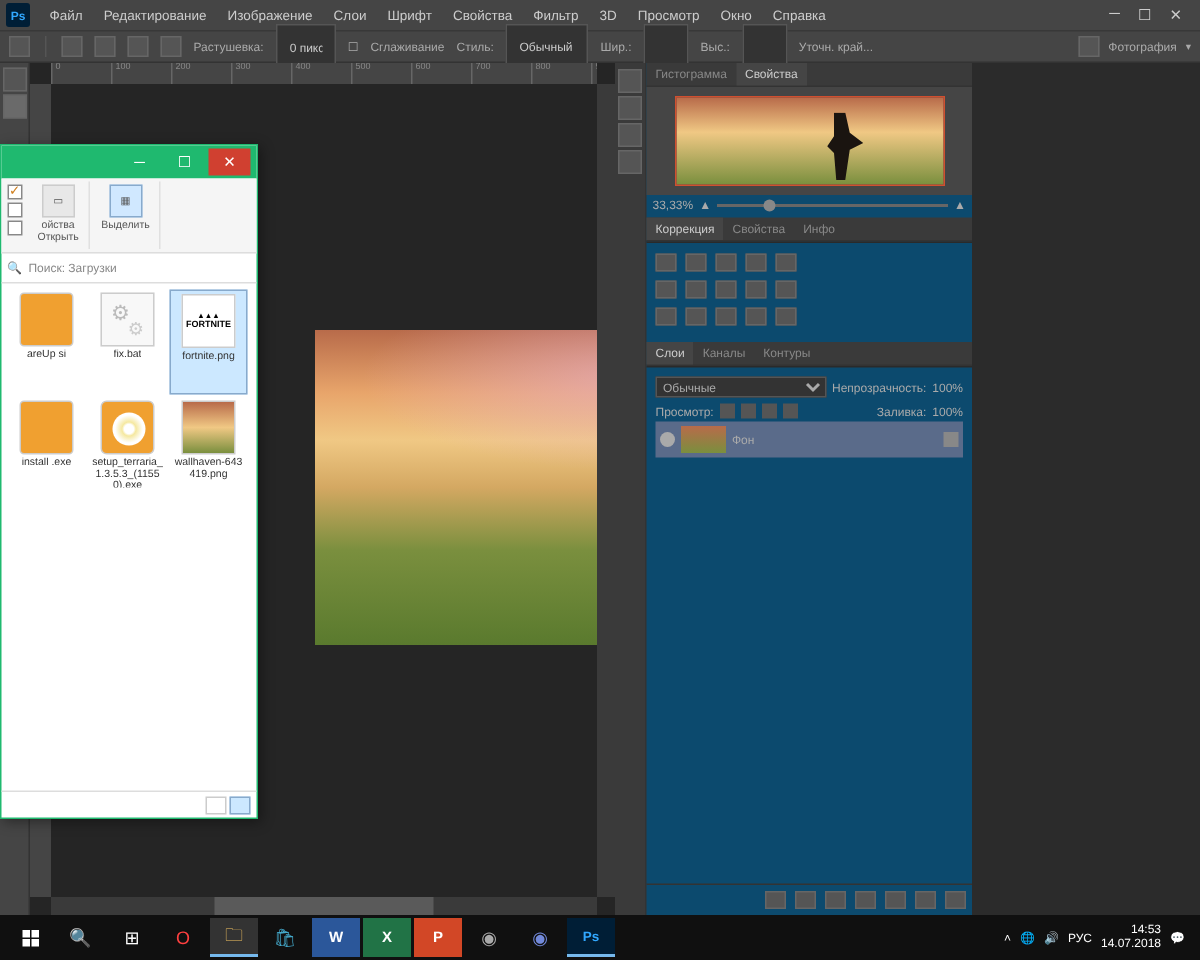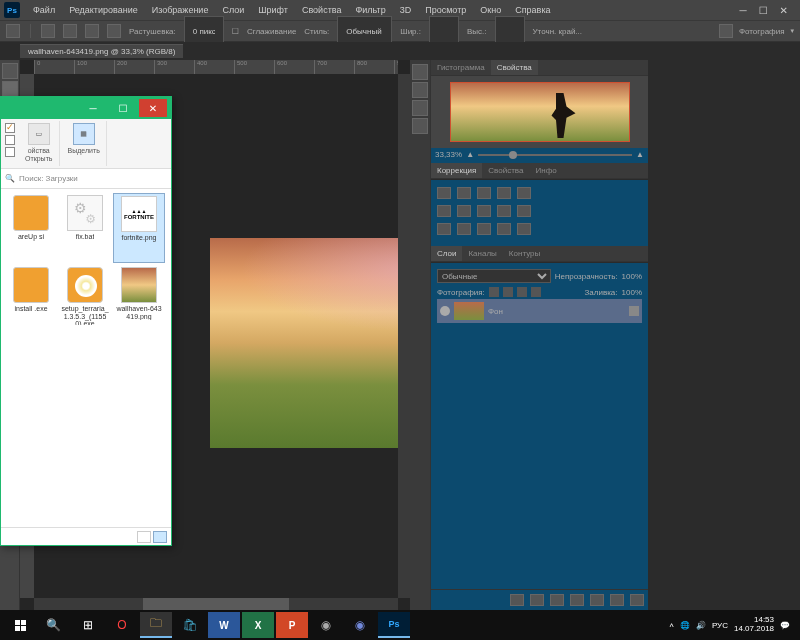--- a/index.html
+++ b/index.html
@@ -146,23 +146,20 @@
     <span>Выс.:</span>
     <input style="width: 30px;">
     <span>Уточн. край...</span>
     <div class="tb-right">
       <div class="tb-icon"></div>
       <span>Фотография</span>
       <span style="font-size:7px">▾</span>
     </div>
   </div>
 
-  <div class="ps-tab-bar">
-    <div class="ps-tab">wallhaven-643419.png @ 33,3% (RGB/8)</div>
-  </div>
 
   <div class="ps-body">
     <div class="ps-left-tools">
       <div class="tool"></div>
       <div class="tool active"></div>
     </div>
 
     <div class="ps-canvas-area">
       <div class="ps-ruler-h">
         <span>0</span>
@@ -247,21 +244,21 @@
           <div class="ps-panel-tab">Каналы</div>
           <div class="ps-panel-tab">Контуры</div>
         </div>
         <div class="ps-panel-section">
           <div class="ps-props-row">
             <select><option>Обычные</option></select>
             <span>Непрозрачность:</span>
             <span>100%</span>
           </div>
           <div class="ps-props-row">
-            <span>Фотография:</span>
+            <span>Просмотр:</span>
             <div class="ic" style="width:10px;height:10px;background:#555"></div>
             <div class="ic" style="width:10px;height:10px;background:#555"></div>
             <div class="ic" style="width:10px;height:10px;background:#555"></div>
             <div class="ic" style="width:10px;height:10px;background:#555"></div>
             <span style="margin-left:auto">Заливка:</span>
             <span>100%</span>
           </div>
           <div class="ps-layer-row">
             <div class="eye"></div>
             <div class="thumb"></div>

